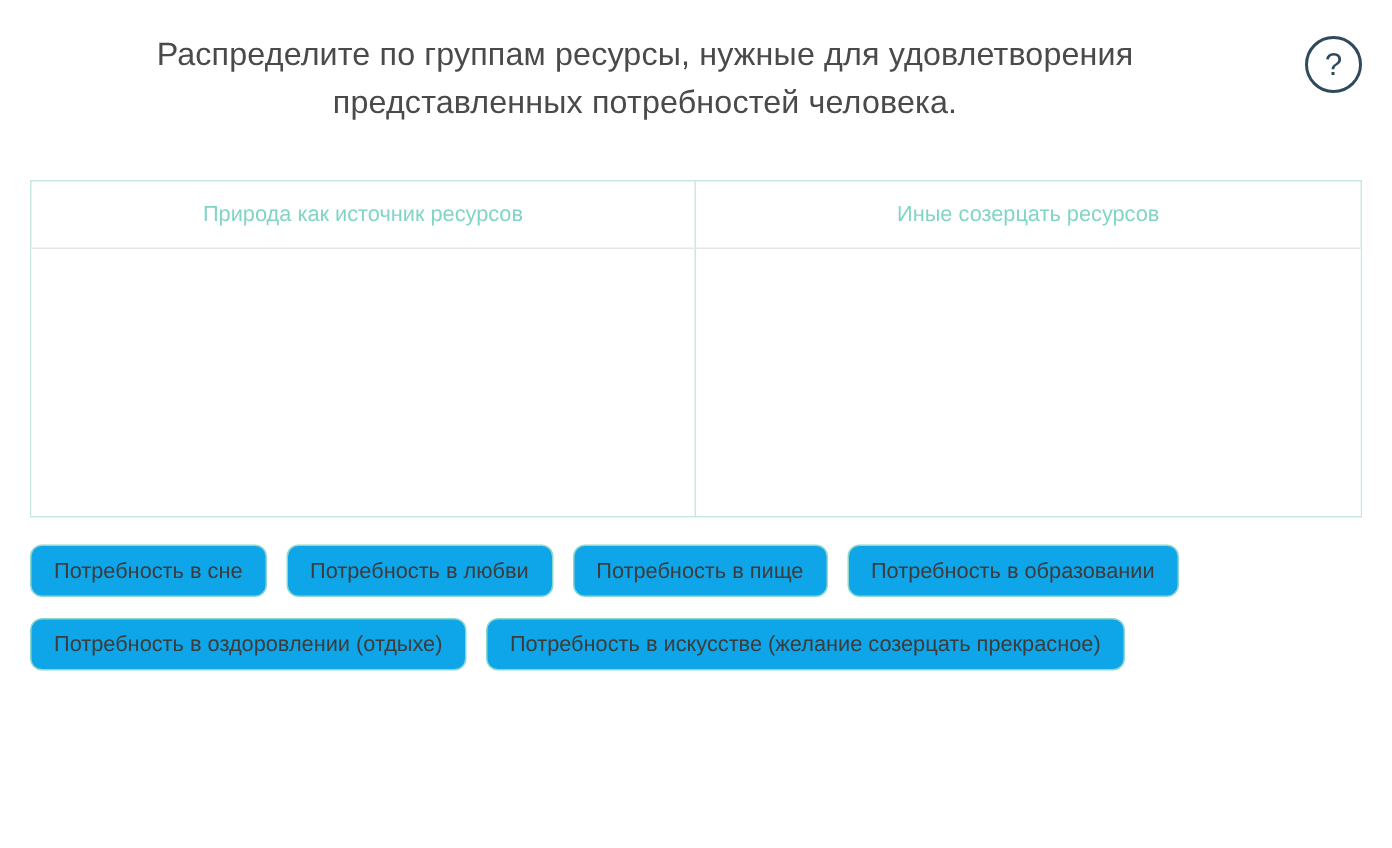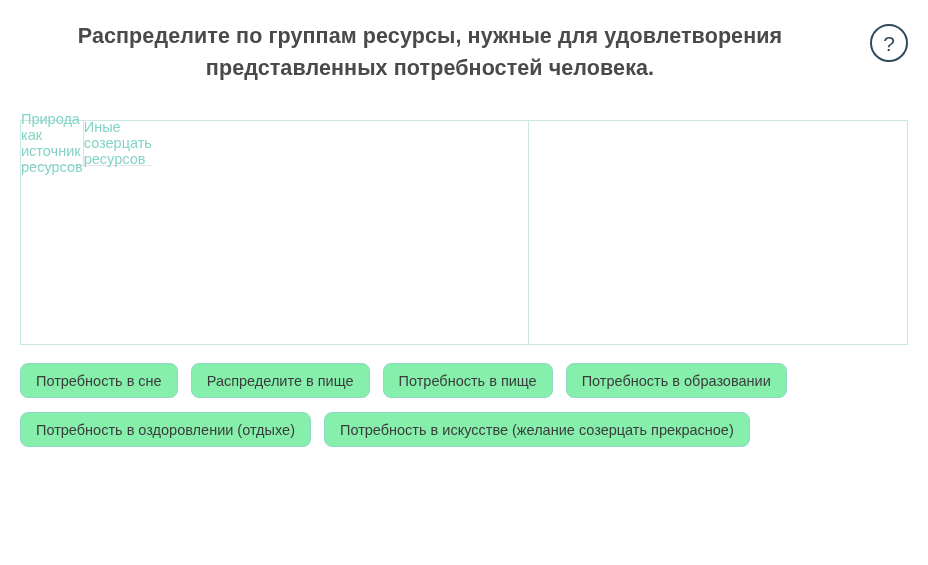--- a/index.html
+++ b/index.html
@@ -25,21 +25,21 @@
   }
   .title {
     position: absolute;
     left: 20px;
     top: 20px;
     width: 820px;
     text-align: center;
     font-size: 21.5px;
     line-height: 32px;
     color: #4a4a4a;
-    font-weight: 700;
+    font-weight: 400;
     letter-spacing: 0.1px;
   }
   .help-button {
     position: absolute;
     right: 20px;
     top: 24px;
     width: 38px;
     height: 38px;
     border: 2px solid #2e4a5c;
     border-radius: 50%;
@@ -59,21 +59,21 @@
   .drop-table {
     position: absolute;
     left: 20px;
     top: 120px;
     width: 888px;
     height: 225px;
     border: 1px solid #c9e8e0;
     box-sizing: border-box;
     background: #ffffff;
     display: flex;
-    flex-direction: row;
+    flex-direction: column;
   }
   .table-head {
     display: flex;
     height: 44px;
     flex: 0 0 44px;
     border-bottom: 1px solid #e6e6e6;
   }
   .table-body {
     display: flex;
     flex: 1 1 auto;
@@ -113,21 +113,21 @@
     margin-bottom: 14px;
   }
   .chip {
     display: inline-flex;
     align-items: center;
     justify-content: center;
     height: 35px;
     padding: 0 15px;
     border: 1px solid #8ed8cb;
     border-radius: 8px;
-    background: #86efac;
+    background: #0ea5e9;
     color: #3c3c3c;
     font-size: 14.5px;
     white-space: nowrap;
     cursor: grab;
     box-sizing: border-box;
     font-family: "Liberation Sans", sans-serif;
   }
 </style>
 </head>
 <body>
@@ -146,21 +146,21 @@
   </div>
   <div class="table-body">
     <div class="drop-zone first"></div>
     <div class="drop-zone"></div>
   </div>
 </div>
 
 <div class="chip-area">
   <div class="chip-row">
     <div class="chip">Потребность в сне</div>
-    <div class="chip">Распределите в пище</div>
+    <div class="chip">Потребность в любви</div>
     <div class="chip">Потребность в пище</div>
     <div class="chip">Потребность в образовании</div>
   </div>
   <div class="chip-row">
     <div class="chip">Потребность в оздоровлении (отдыхе)</div>
     <div class="chip">Потребность в искусстве (желание созерцать прекрасное)</div>
   </div>
 </div>
 
 </body></html>

